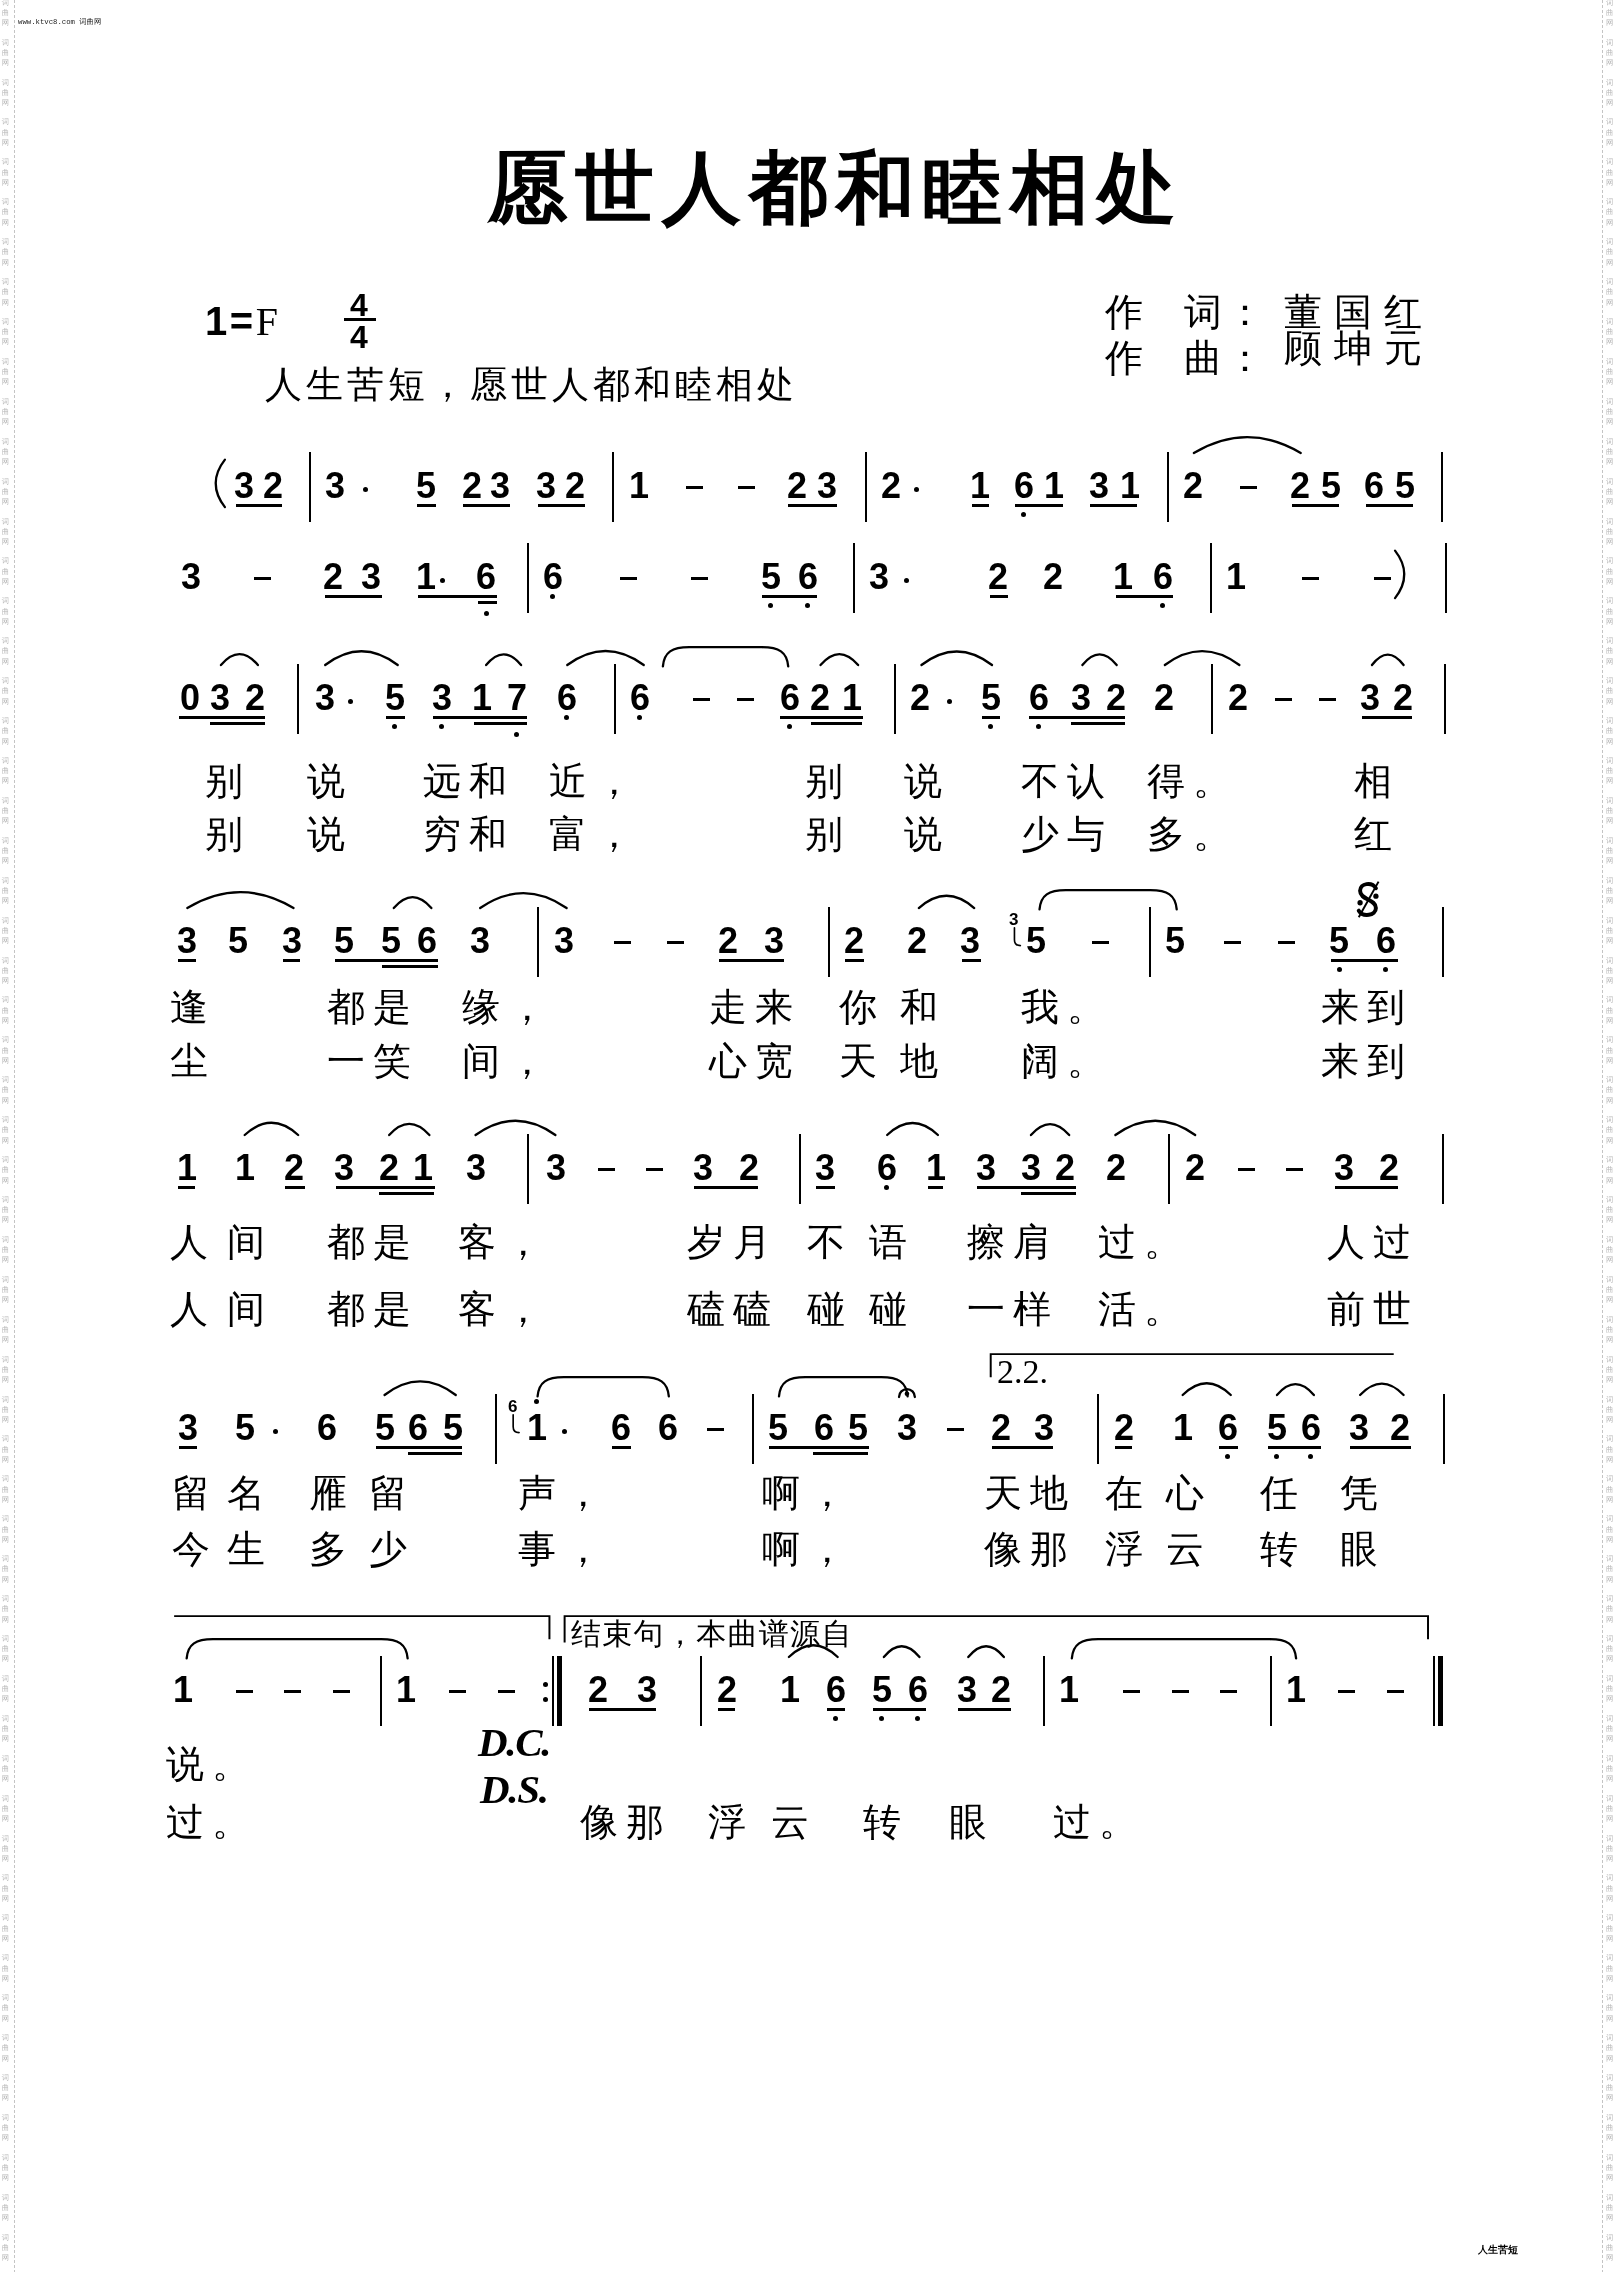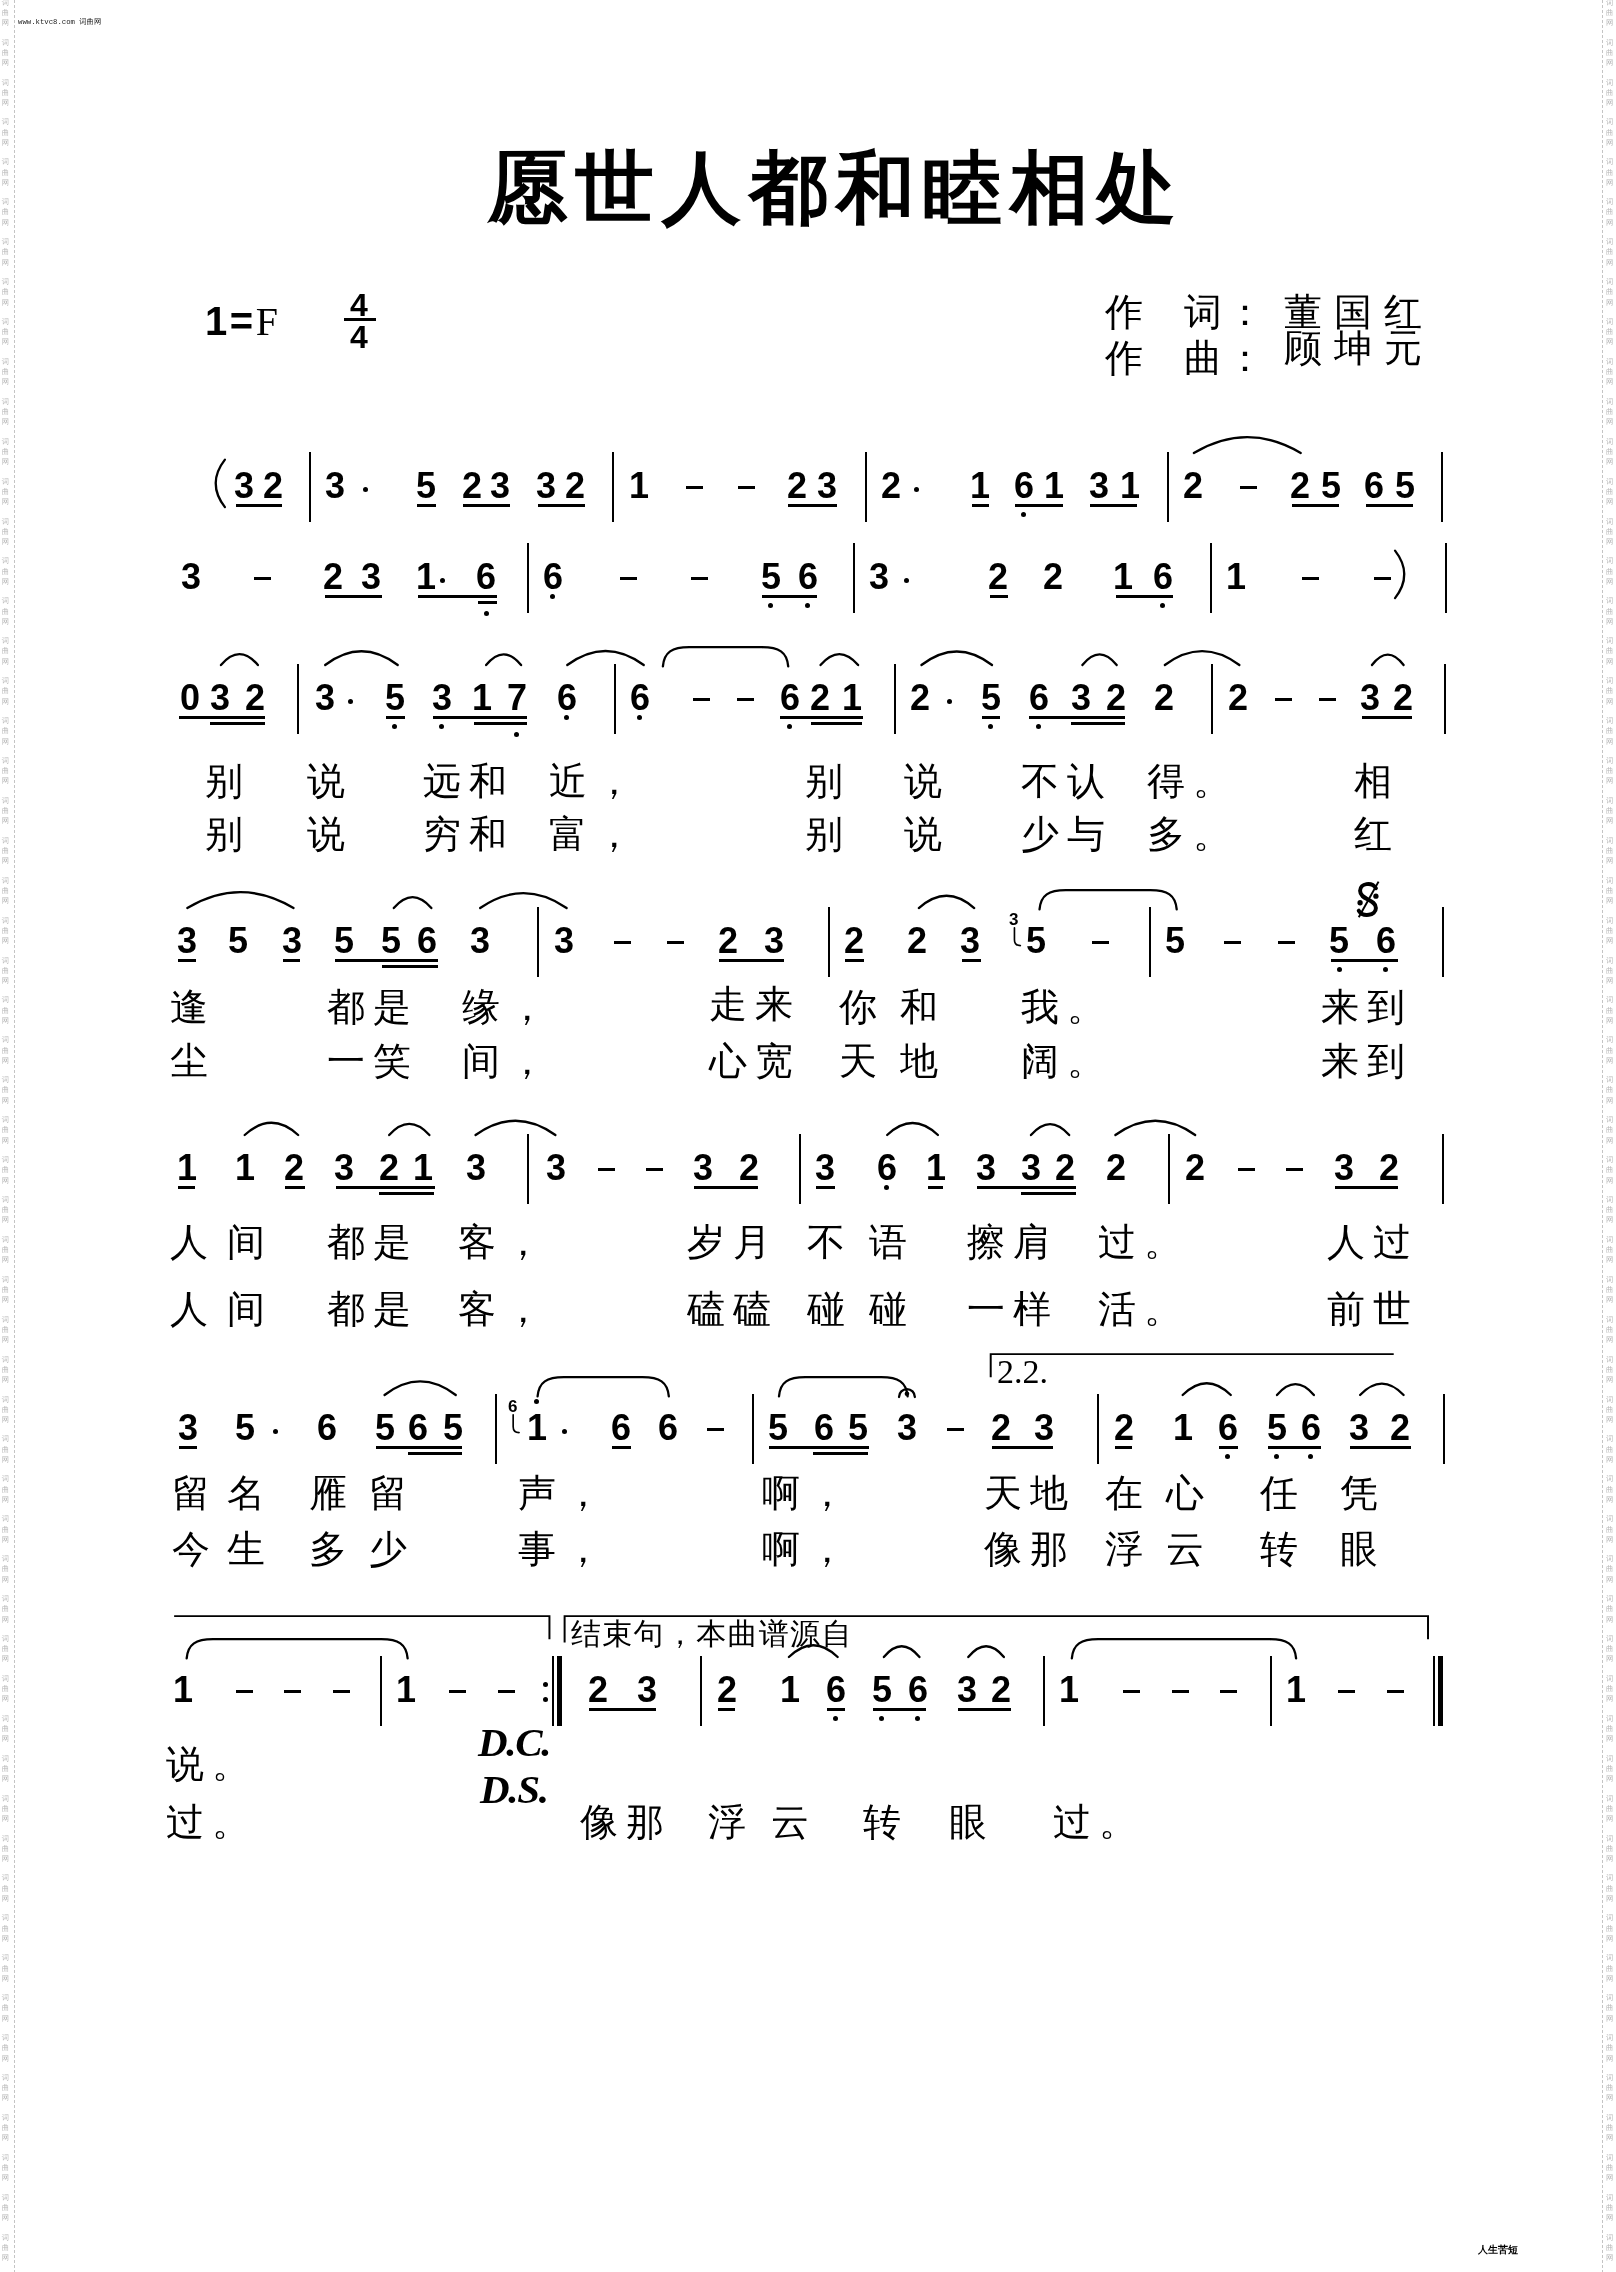--- a/index.html
+++ b/index.html
@@ -36,20 +36,21 @@
 <div id="page">
   <div class="a hdr">www.ktvc8.com 词曲网</div>
 
   <div class="a title">愿世人都和睦相处</div>
 
   <div class="a key"><span>1=</span><span class="f">F</span></div>
   <div class="a ts" style="top:289px">4</div>
   <div class="a ts-line"></div>
   <div class="a ts" style="top:321px">4</div>
 
+  <div class="a sub">人生苦短，愿世人都和睦相处</div>
 
   <div class="a cred" style="left:1105px;top:292px">作</div>
   <div class="a cred" style="left:1184px;top:292px">词</div>
   <div class="a cred" style="left:1226px;top:292px">：</div>
   <div class="a cred" style="left:1284px;top:292px;letter-spacing:12px">董国红</div>
 
   <div class="a cred" style="left:1105px;top:338px">作</div>
   <div class="a cred" style="left:1184px;top:338px">曲</div>
   <div class="a cred" style="left:1226px;top:338px">：</div>
   <div class="a cred" style="left:1284px;top:328px;letter-spacing:12px">顾坤元</div>
@@ -620,21 +621,21 @@
       <span class="note" style="left: 1165px;">5</span>
       <div class="dash" style="left: 1224px;"></div>
       <div class="dash" style="left: 1278px;"></div>
       <span class="note" style="left: 1329px;">5</span>
       <div class="dot" style="left: 1337px; top: 26px;"></div>
       <span class="note" style="left: 1376px;">6</span>
       <div class="dot" style="left: 1383px; top: 26px;"></div>
       <span class="lyric" style="left: 170px; top: 46px;">逢</span>
       <span class="lyric" style="left: 327px; top: 46px;">都是</span>
       <span class="lyric" style="left: 462px; top: 46px;">缘，</span>
-      <span class="lyric" style="left: 709px; top: 46px; font-family: Liberation Mono, monospace;">走来</span>
+      <span class="lyric" style="left: 709px; top: 46px;">走来</span>
       <span class="lyric" style="left: 839px; top: 46px;">你</span>
       <span class="lyric" style="left: 900px; top: 46px;">和</span>
       <span class="lyric" style="left: 1021px; top: 46px;">我。</span>
       <span class="lyric" style="left: 1321px; top: 46px;">来到</span>
       <span class="lyric" style="left: 170px; top: 100px;">尘</span>
       <span class="lyric" style="left: 327px; top: 100px;">一笑</span>
       <span class="lyric" style="left: 462px; top: 100px;">间，</span>
       <span class="lyric" style="left: 709px; top: 100px;">心宽</span>
       <span class="lyric" style="left: 839px; top: 100px;">天</span>
       <span class="lyric" style="left: 900px; top: 100px;">地</span>

